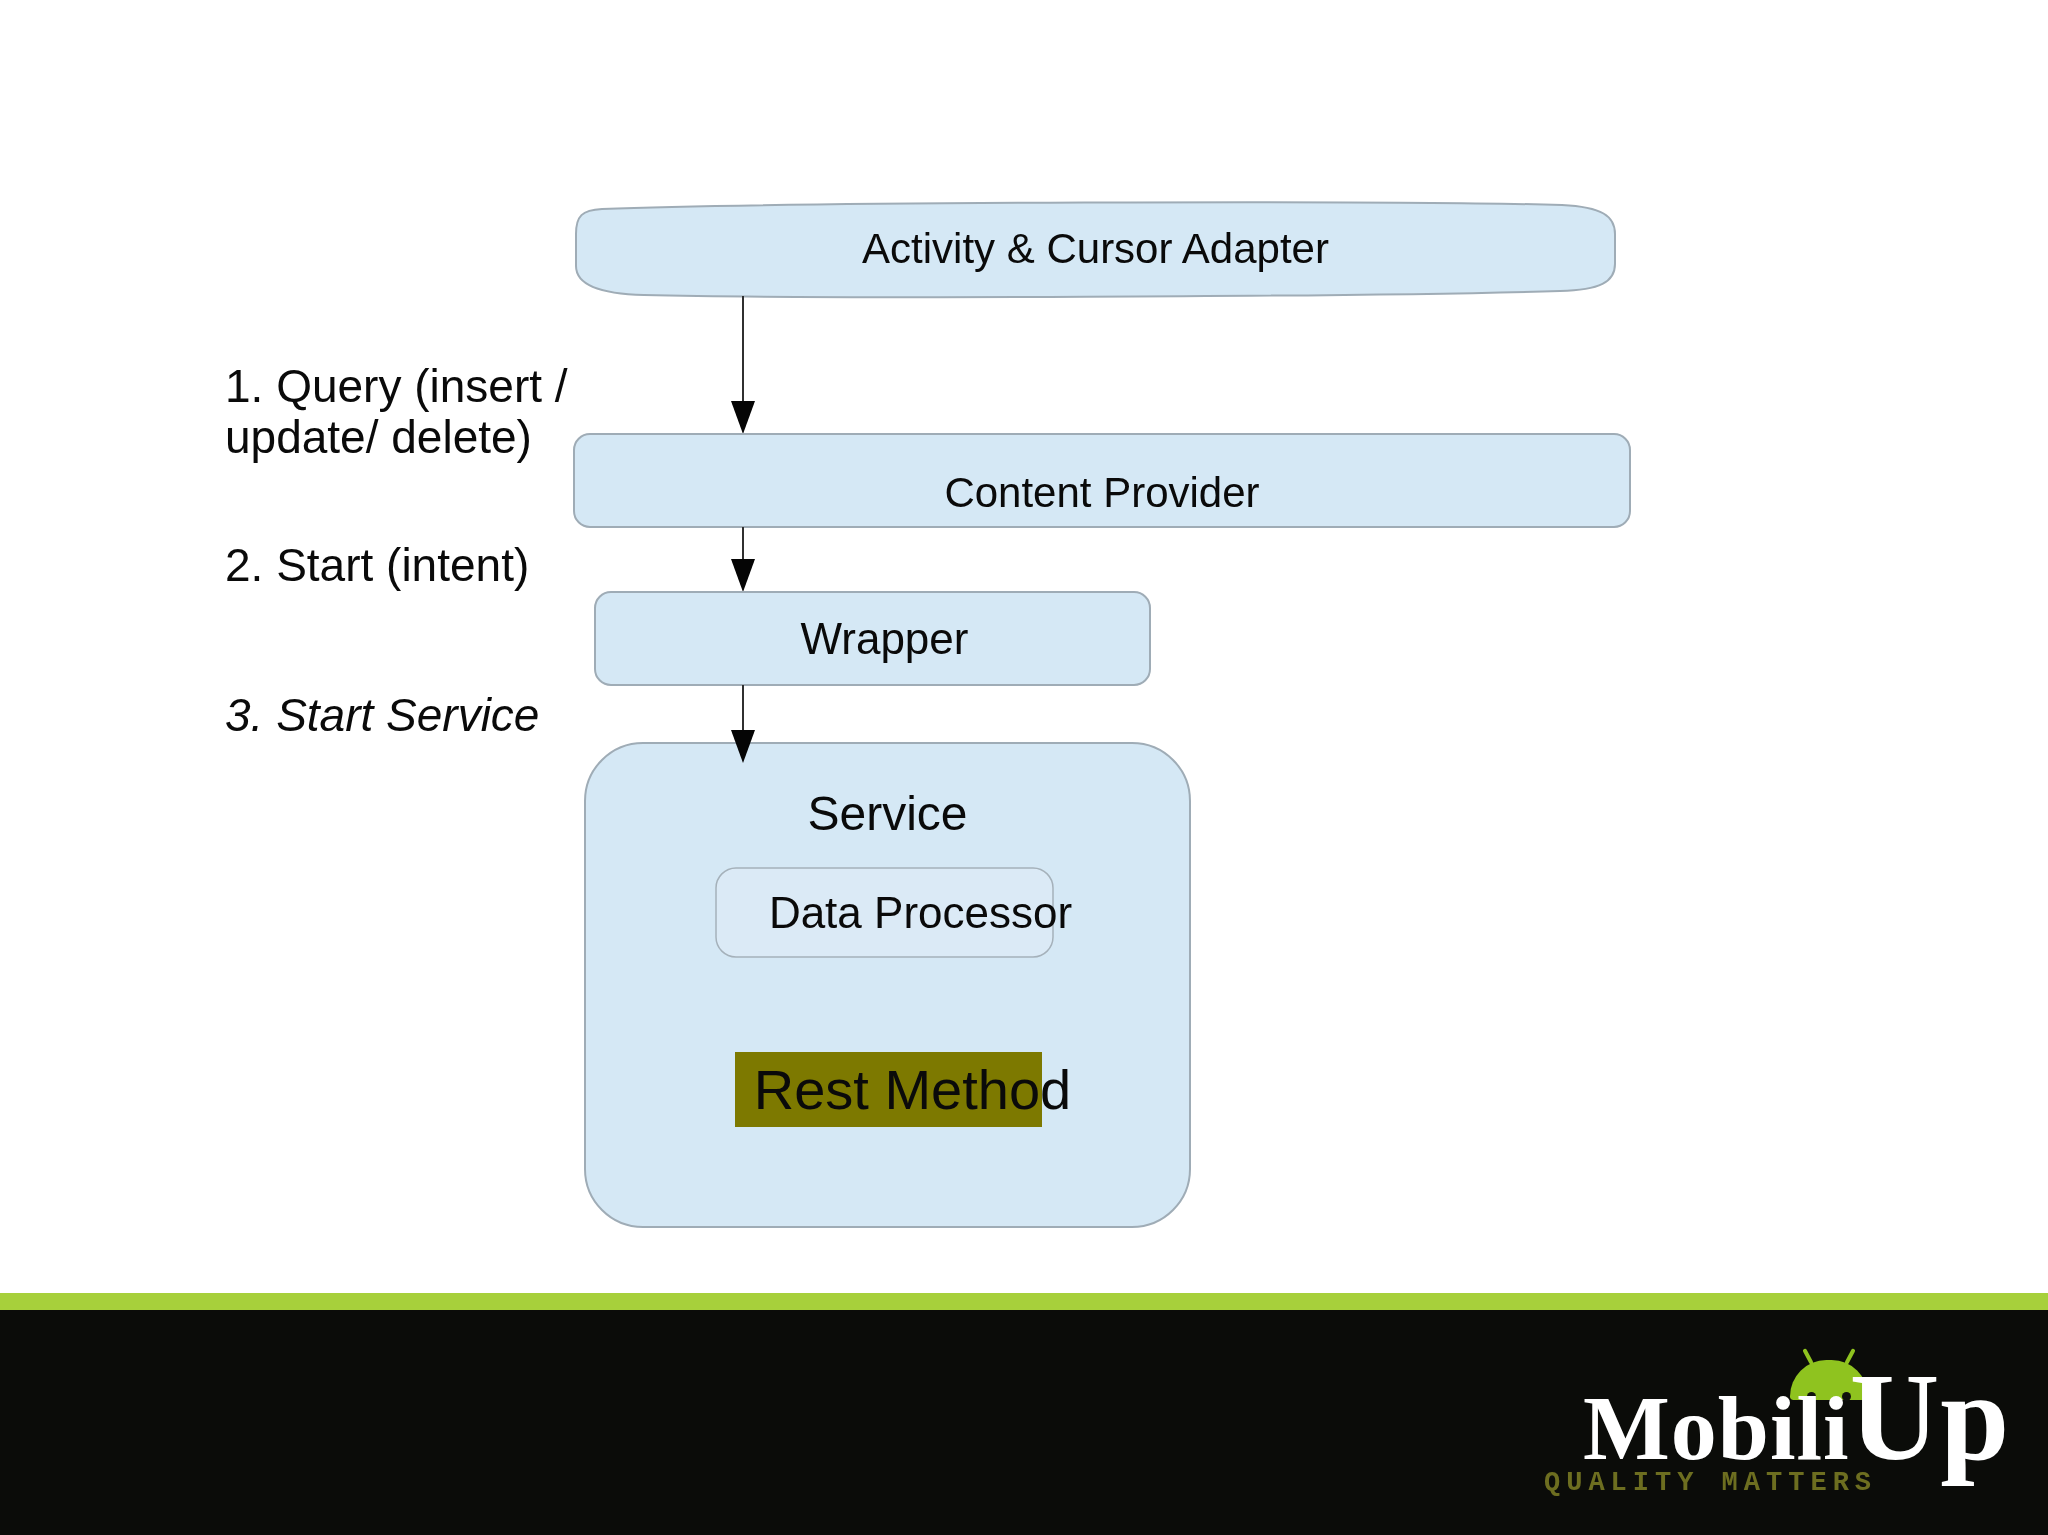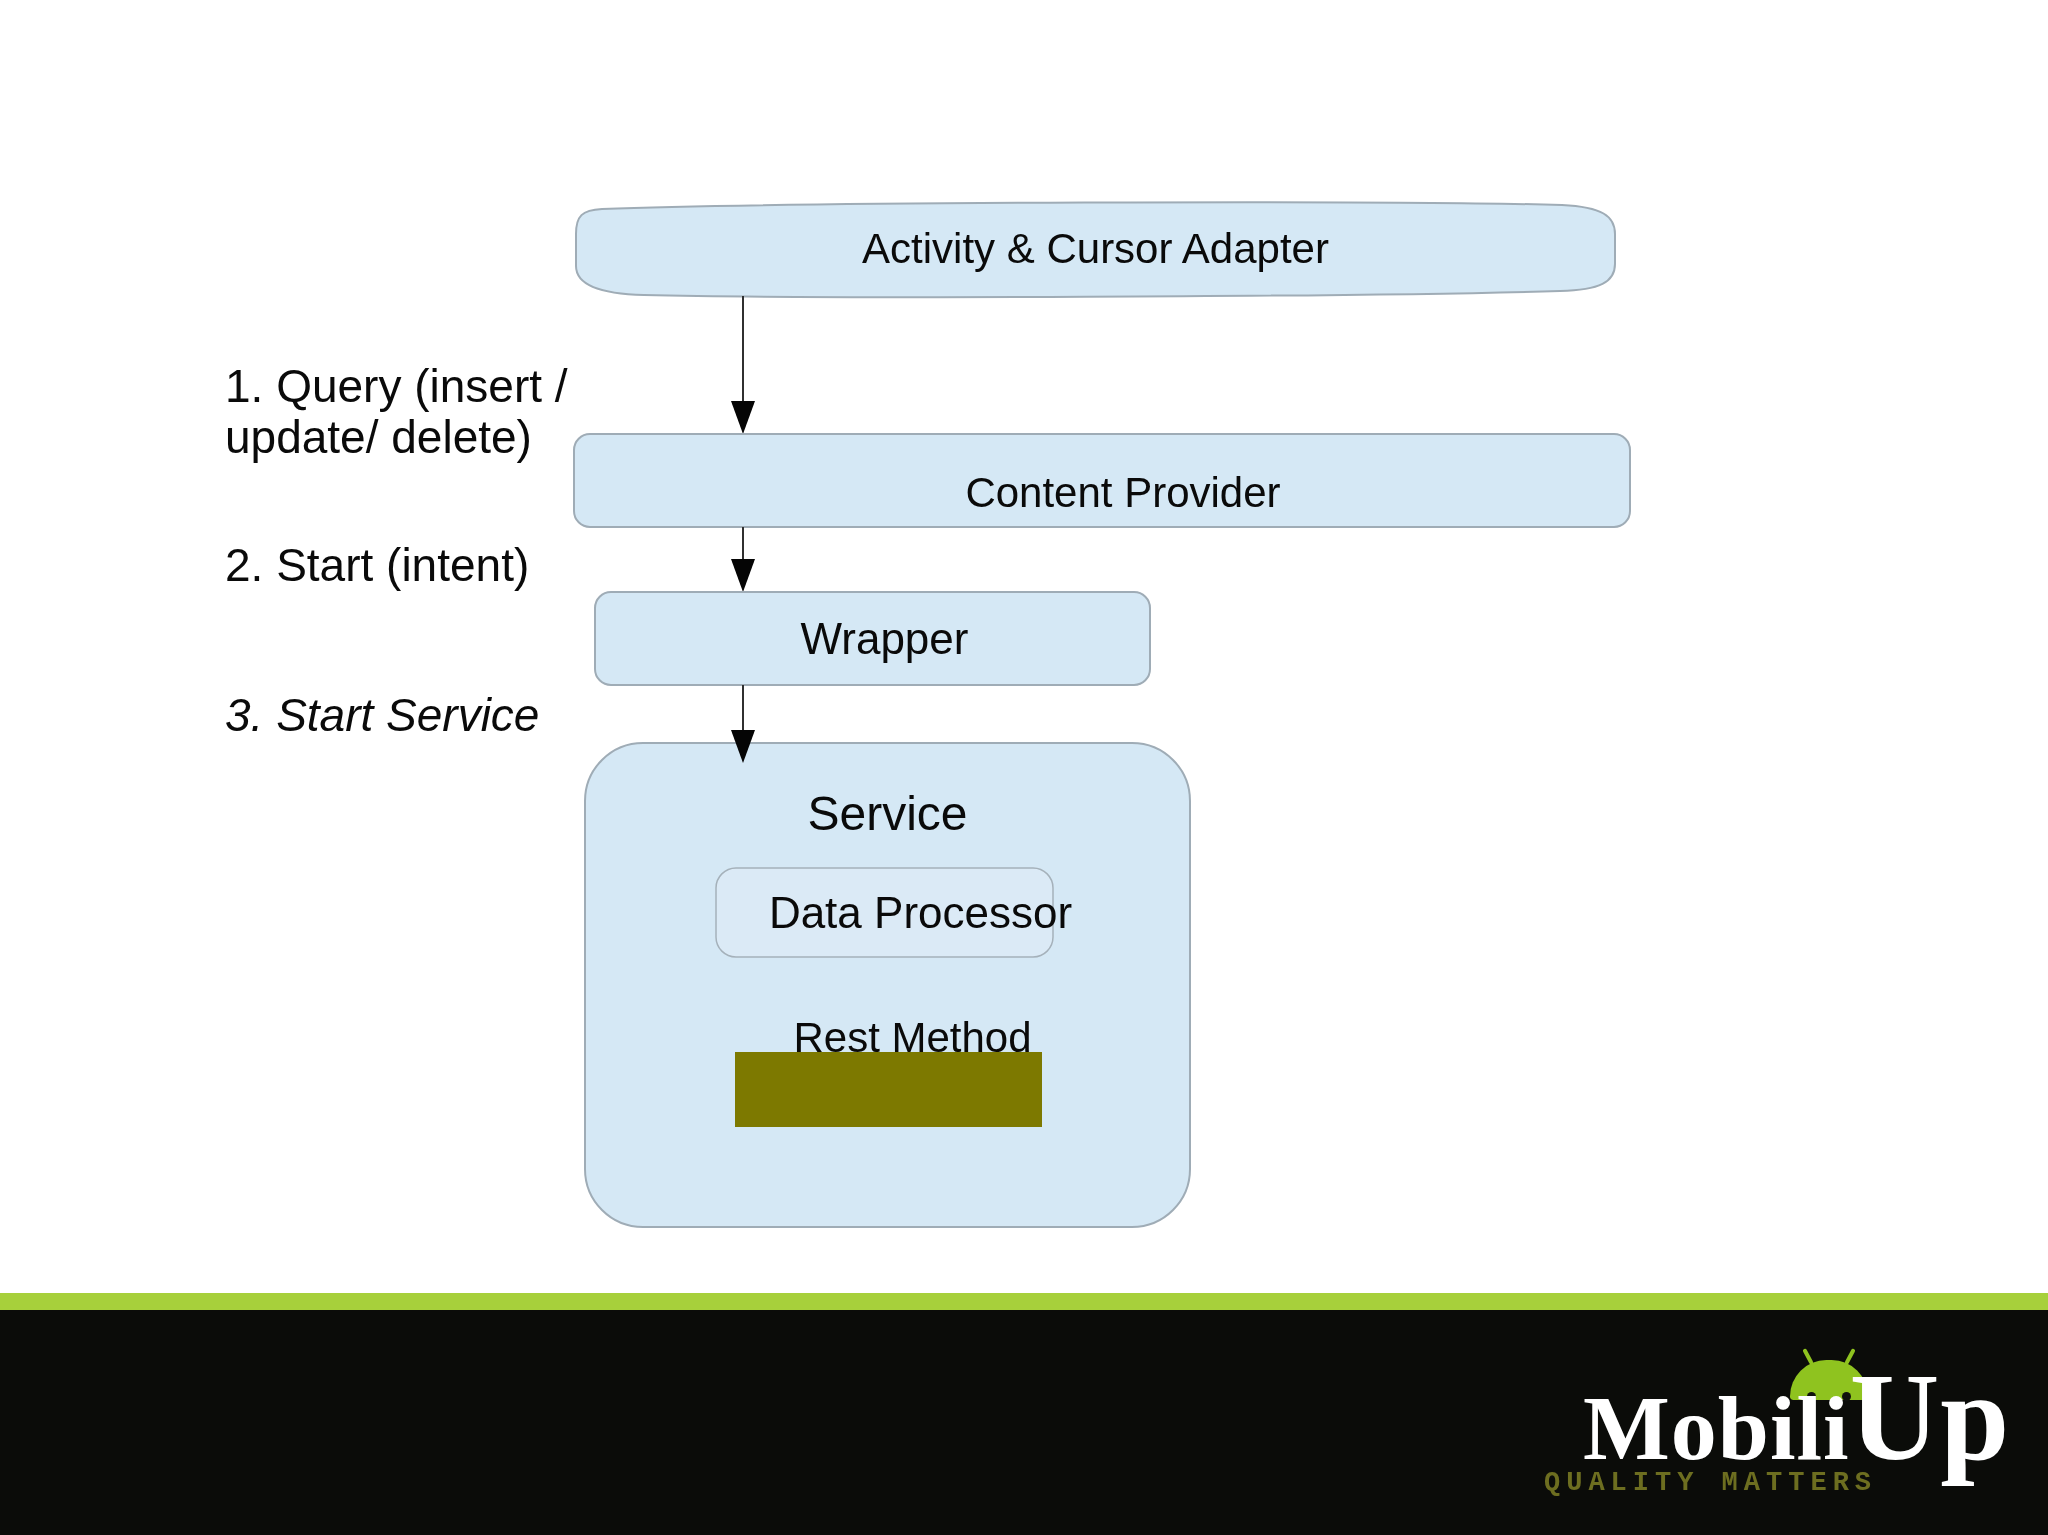--- a/index.html
+++ b/index.html
@@ -9,25 +9,25 @@
     font-family:"Liberation Sans", sans-serif;
   }
   .layer { position:absolute; left:0; top:0; }
 
   
   .node-label {
     position:absolute; display:flex; align-items:center; justify-content:center;
     color:#0a0a0a; white-space:nowrap;
   }
   .lbl-activity   { left:576px;  top:203px;  width:1039px; height:92px;  font-size:42px; }
-  .lbl-cp         { left:574px;  top:434px;  width:1056px; height:118px;  font-size:42px;margin-left:21px; }
+  .lbl-cp         { left:574px;  top:434px;  width:1056px; height:118px;  font-size:42px; }
   .lbl-wrapper    { left:595px;  top:592px;  width:555px;  height:93px;  font-size:44px;padding-left:12px; }
   .lbl-service    { left:585px;  top:743px;  width:605px;  height:140px; font-size:48px; }
   .lbl-dp         { left:716px;  top:868px;  width:337px;  height:89px;  font-size:44px;padding-left:36px; }
-  .lbl-rest       { left:735px;  top:1000px; width:355px;  height:75px;  font-size:42px; }
+  .lbl-rest       { left:735px;  top:1052px; width:355px;  height:75px;  font-size:56px; }
 
   
   .annot {
     position:absolute; left:225px; color:#0a0a0a;
     font-size:46px; line-height:1.1; white-space:nowrap;
   }
   .annot-1 { top:361px; }
   .annot-2 { top:540px; }
   .annot-3 { top:690px;font-style:italic; }
 

